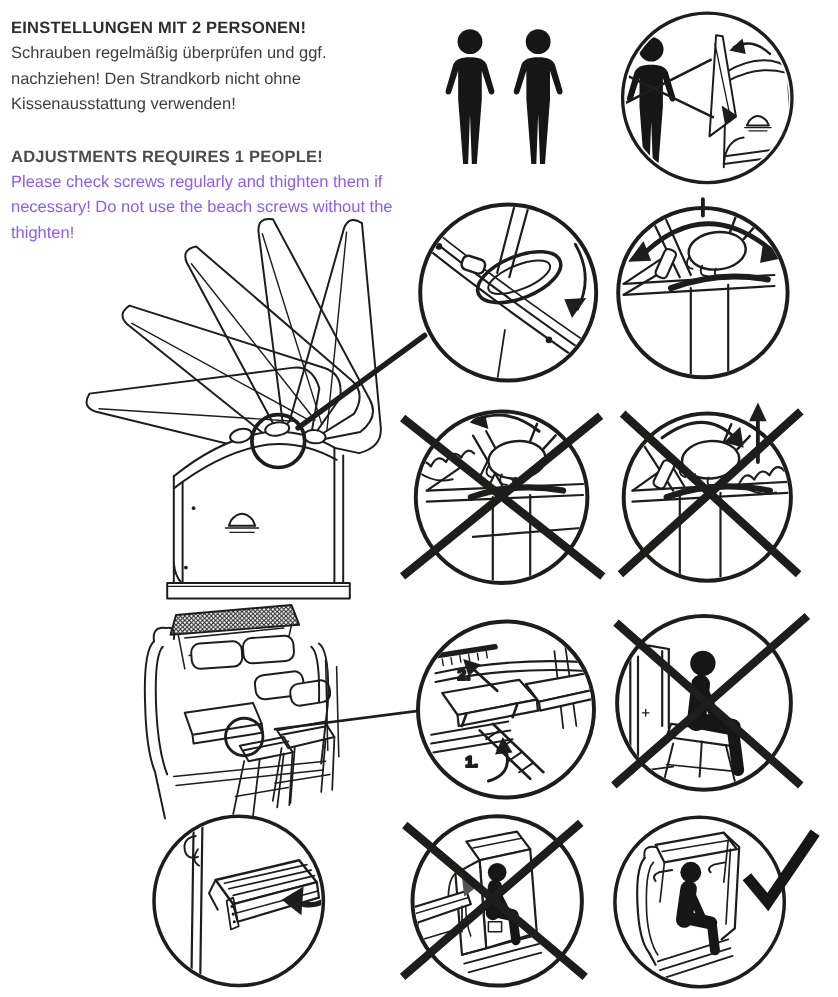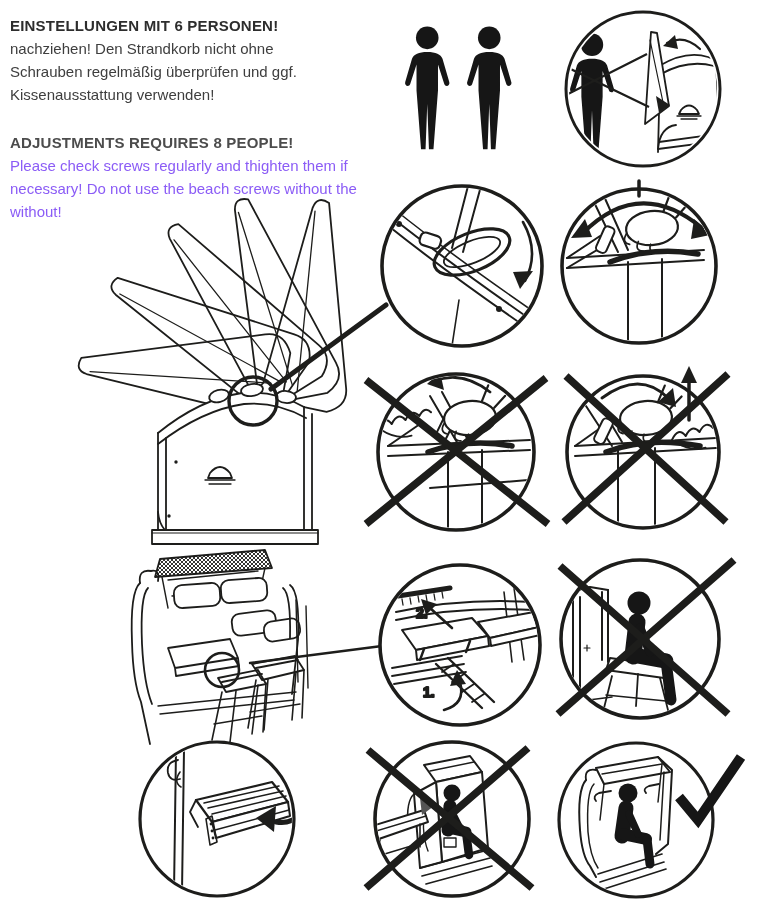--- a/index.html
+++ b/index.html
@@ -14,28 +14,28 @@
   .ln.en{color:#8b5cf6;}
   svg.art{position:absolute;left:0;top:0;}
   .lbl{font:700 14px "Liberation Sans",sans-serif;fill:#161616;}
 </style>
 </head>
 <body>
 
 <div class="page">
 
   <div class="tb">
-    <div class="hd de">EINSTELLUNGEN MIT 6 PERSONEN!</div>
+    <div class="hd de">EINSTELLUNGEN MIT 2 PERSONEN!</div>
+    <div class="ln de">Schrauben regelmäßig überprüfen und ggf.</div>
     <div class="ln de">nachziehen! Den Strandkorb nicht ohne</div>
-    <div class="ln de">Schrauben regelmäßig überprüfen und ggf.</div>
     <div class="ln de">Kissenausstattung verwenden!</div>
-    <div class="hd en">ADJUSTMENTS REQUIRES 8 PEOPLE!</div>
+    <div class="hd en">ADJUSTMENTS REQUIRES 1 PEOPLE!</div>
     <div class="ln en">Please  check screws regularly and thighten them if</div>
     <div class="ln en">necessary! Do not use the beach screws without the</div>
-    <div class="ln en">without!</div>
+    <div class="ln en">thighten!</div>
   </div>
 
   <svg class="art" width="762" height="906" viewBox="0 0 762 906">
     <defs>
       <g id="p-std">
         <circle cx="50" cy="21" r="20"></circle>
         <path d="M50,46 C35,46 26,50 23,58 L11,99 C9,106 18,109 20,102 L31,68 L31,114 L39,218 L47,218 L50,138 L53,218 L61,218 L69,114 L69,68 L80,102 C82,109 91,106 89,99 L77,58 C74,50 65,46 50,46 Z"></path>
       </g>
       <g id="hoodg">
         <path d="M-17,2 C-23,0 -25,-7 -20,-13 L-8,-195 Q-6,-208 7,-203 L62,-26 Q68,-8 48,2 Z"></path>

